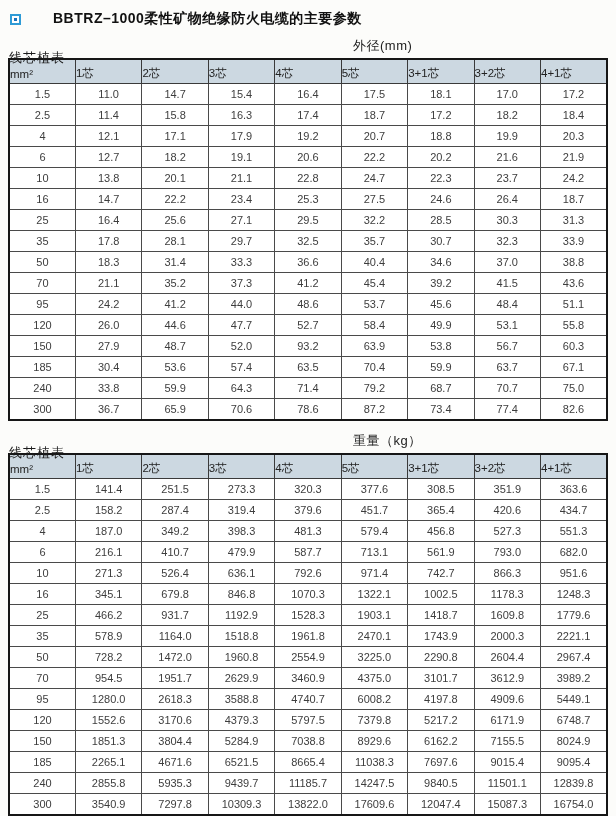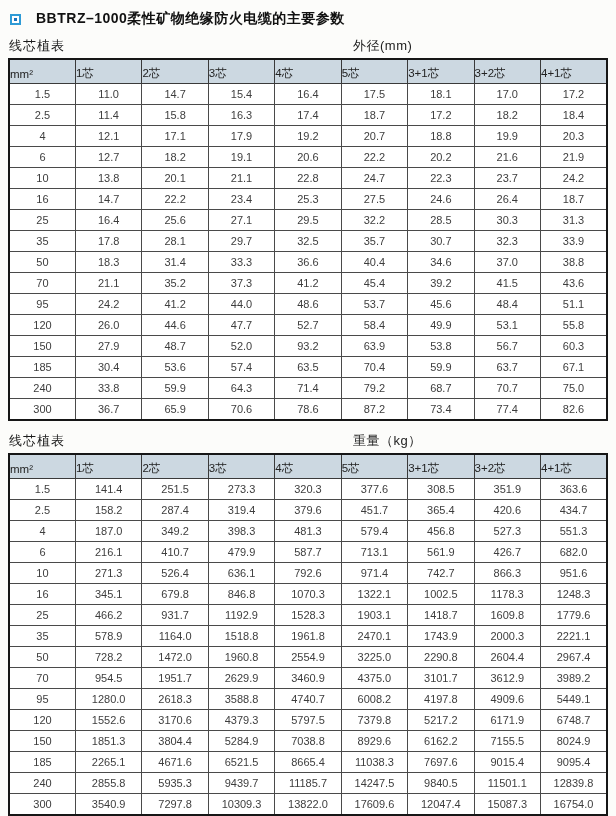--- a/index.html
+++ b/index.html
@@ -9,21 +9,21 @@
     font-family: "Liberation Sans", sans-serif;
     color: #222;
   }
   body { height: 816px; overflow: hidden; }
   .page { padding: 7px 8px 0 8px; }
 
   
   .title-row {
     display: flex;
     align-items: center;
-    gap: 15px;
+    gap: 32px;
     padding: 3px 0 2px 2px;
     text-align: right;
   }
   .bullet {
     width: 11px; height: 11px;
     background: #2e9bd6;
     display: inline-flex;
     align-items: center;
     justify-content: center;
     flex: 0 0 auto;
@@ -42,21 +42,21 @@
 
   
   .caption-row {
     position: relative;
     height: 19px;
     margin-top: 7px;
     margin-bottom: 2px;
     font-size: 13px;
     color: #1c1c1c;
   }
-  .caption-left { position: absolute; left: 1px; top: 0; letter-spacing: 1px; }
+  .caption-left { position: absolute; left: 1px; top: 12px; letter-spacing: 1px; }
   .caption-center { position: absolute; left: 57.5%; top: 0; letter-spacing: 0.5px; }
 
   
   table.params {
     width: 600px;
     border-collapse: collapse;
     table-layout: fixed;
     border: 2px solid #161616;
     background: #ffffff;
   }
@@ -346,21 +346,21 @@
             <td>551.3</td>
           </tr>
           <tr>
             <td>6</td>
             <td>216.1</td>
             <td>410.7</td>
             <td>479.9</td>
             <td>587.7</td>
             <td>713.1</td>
             <td>561.9</td>
-            <td>426.7</td>
+            <td>793.0</td>
             <td>682.0</td>
           </tr>
           <tr>
             <td>10</td>
             <td>271.3</td>
             <td>526.4</td>
             <td>636.1</td>
             <td>792.6</td>
             <td>971.4</td>
             <td>742.7</td>

